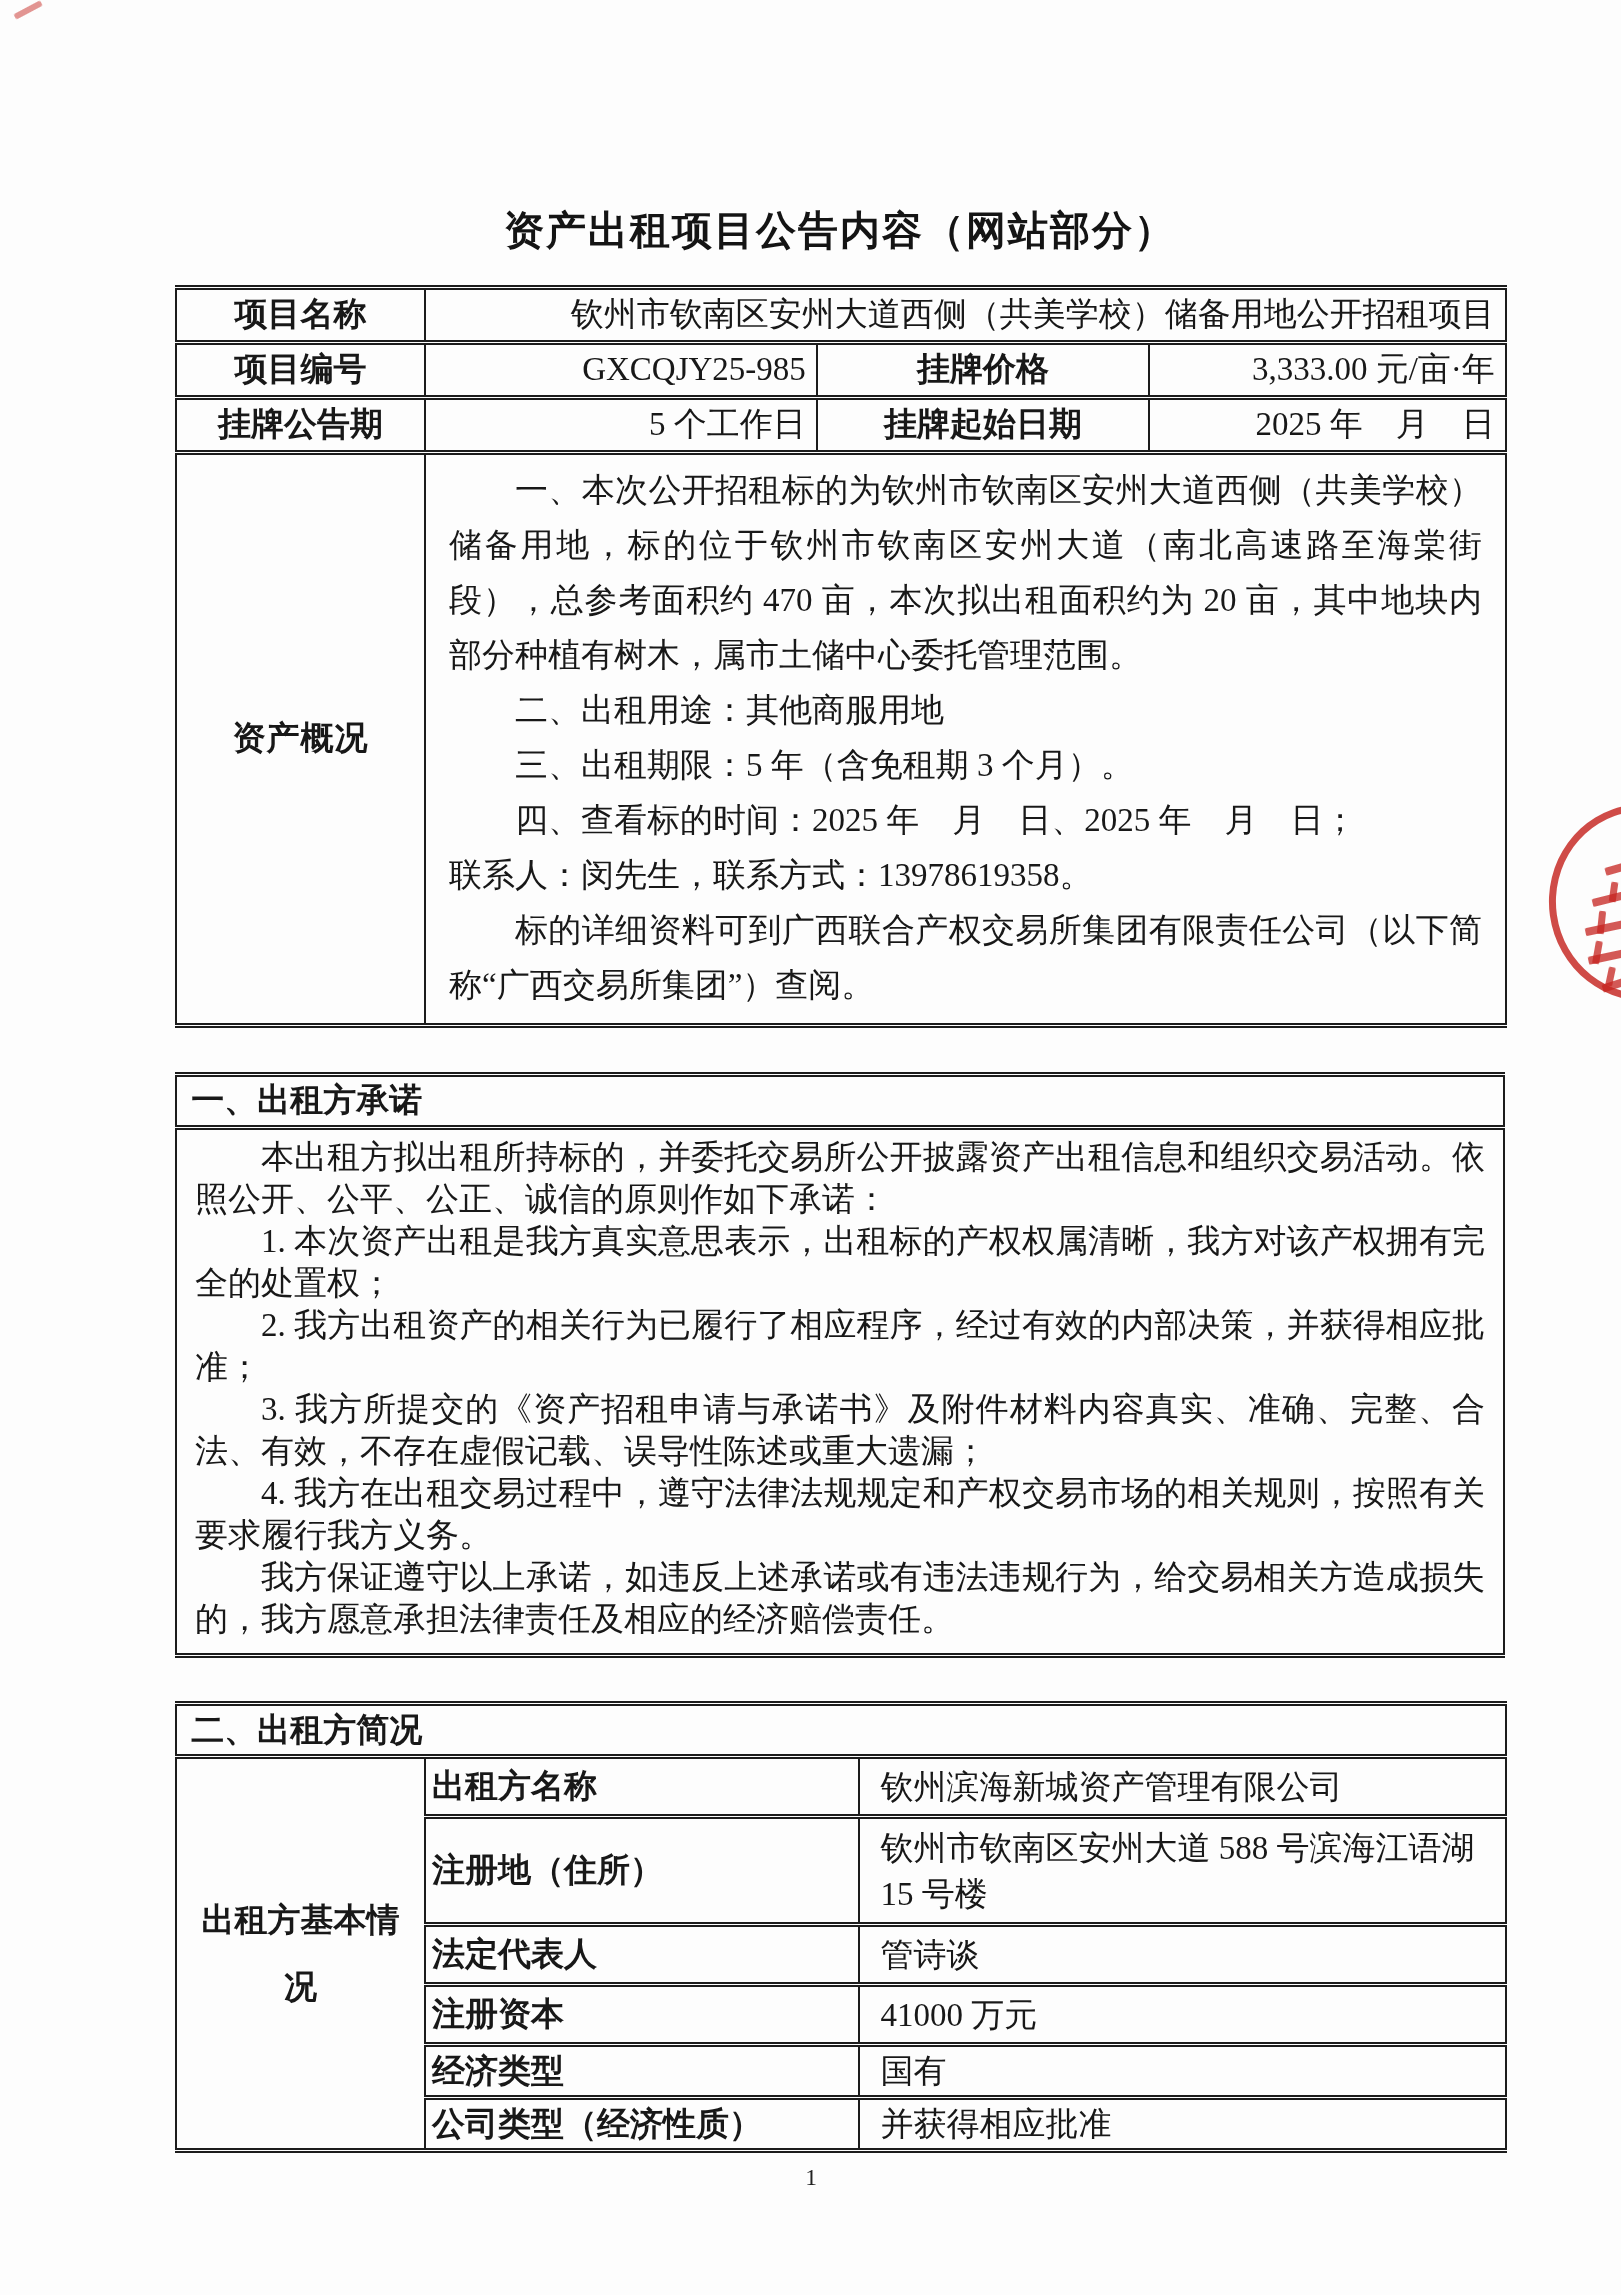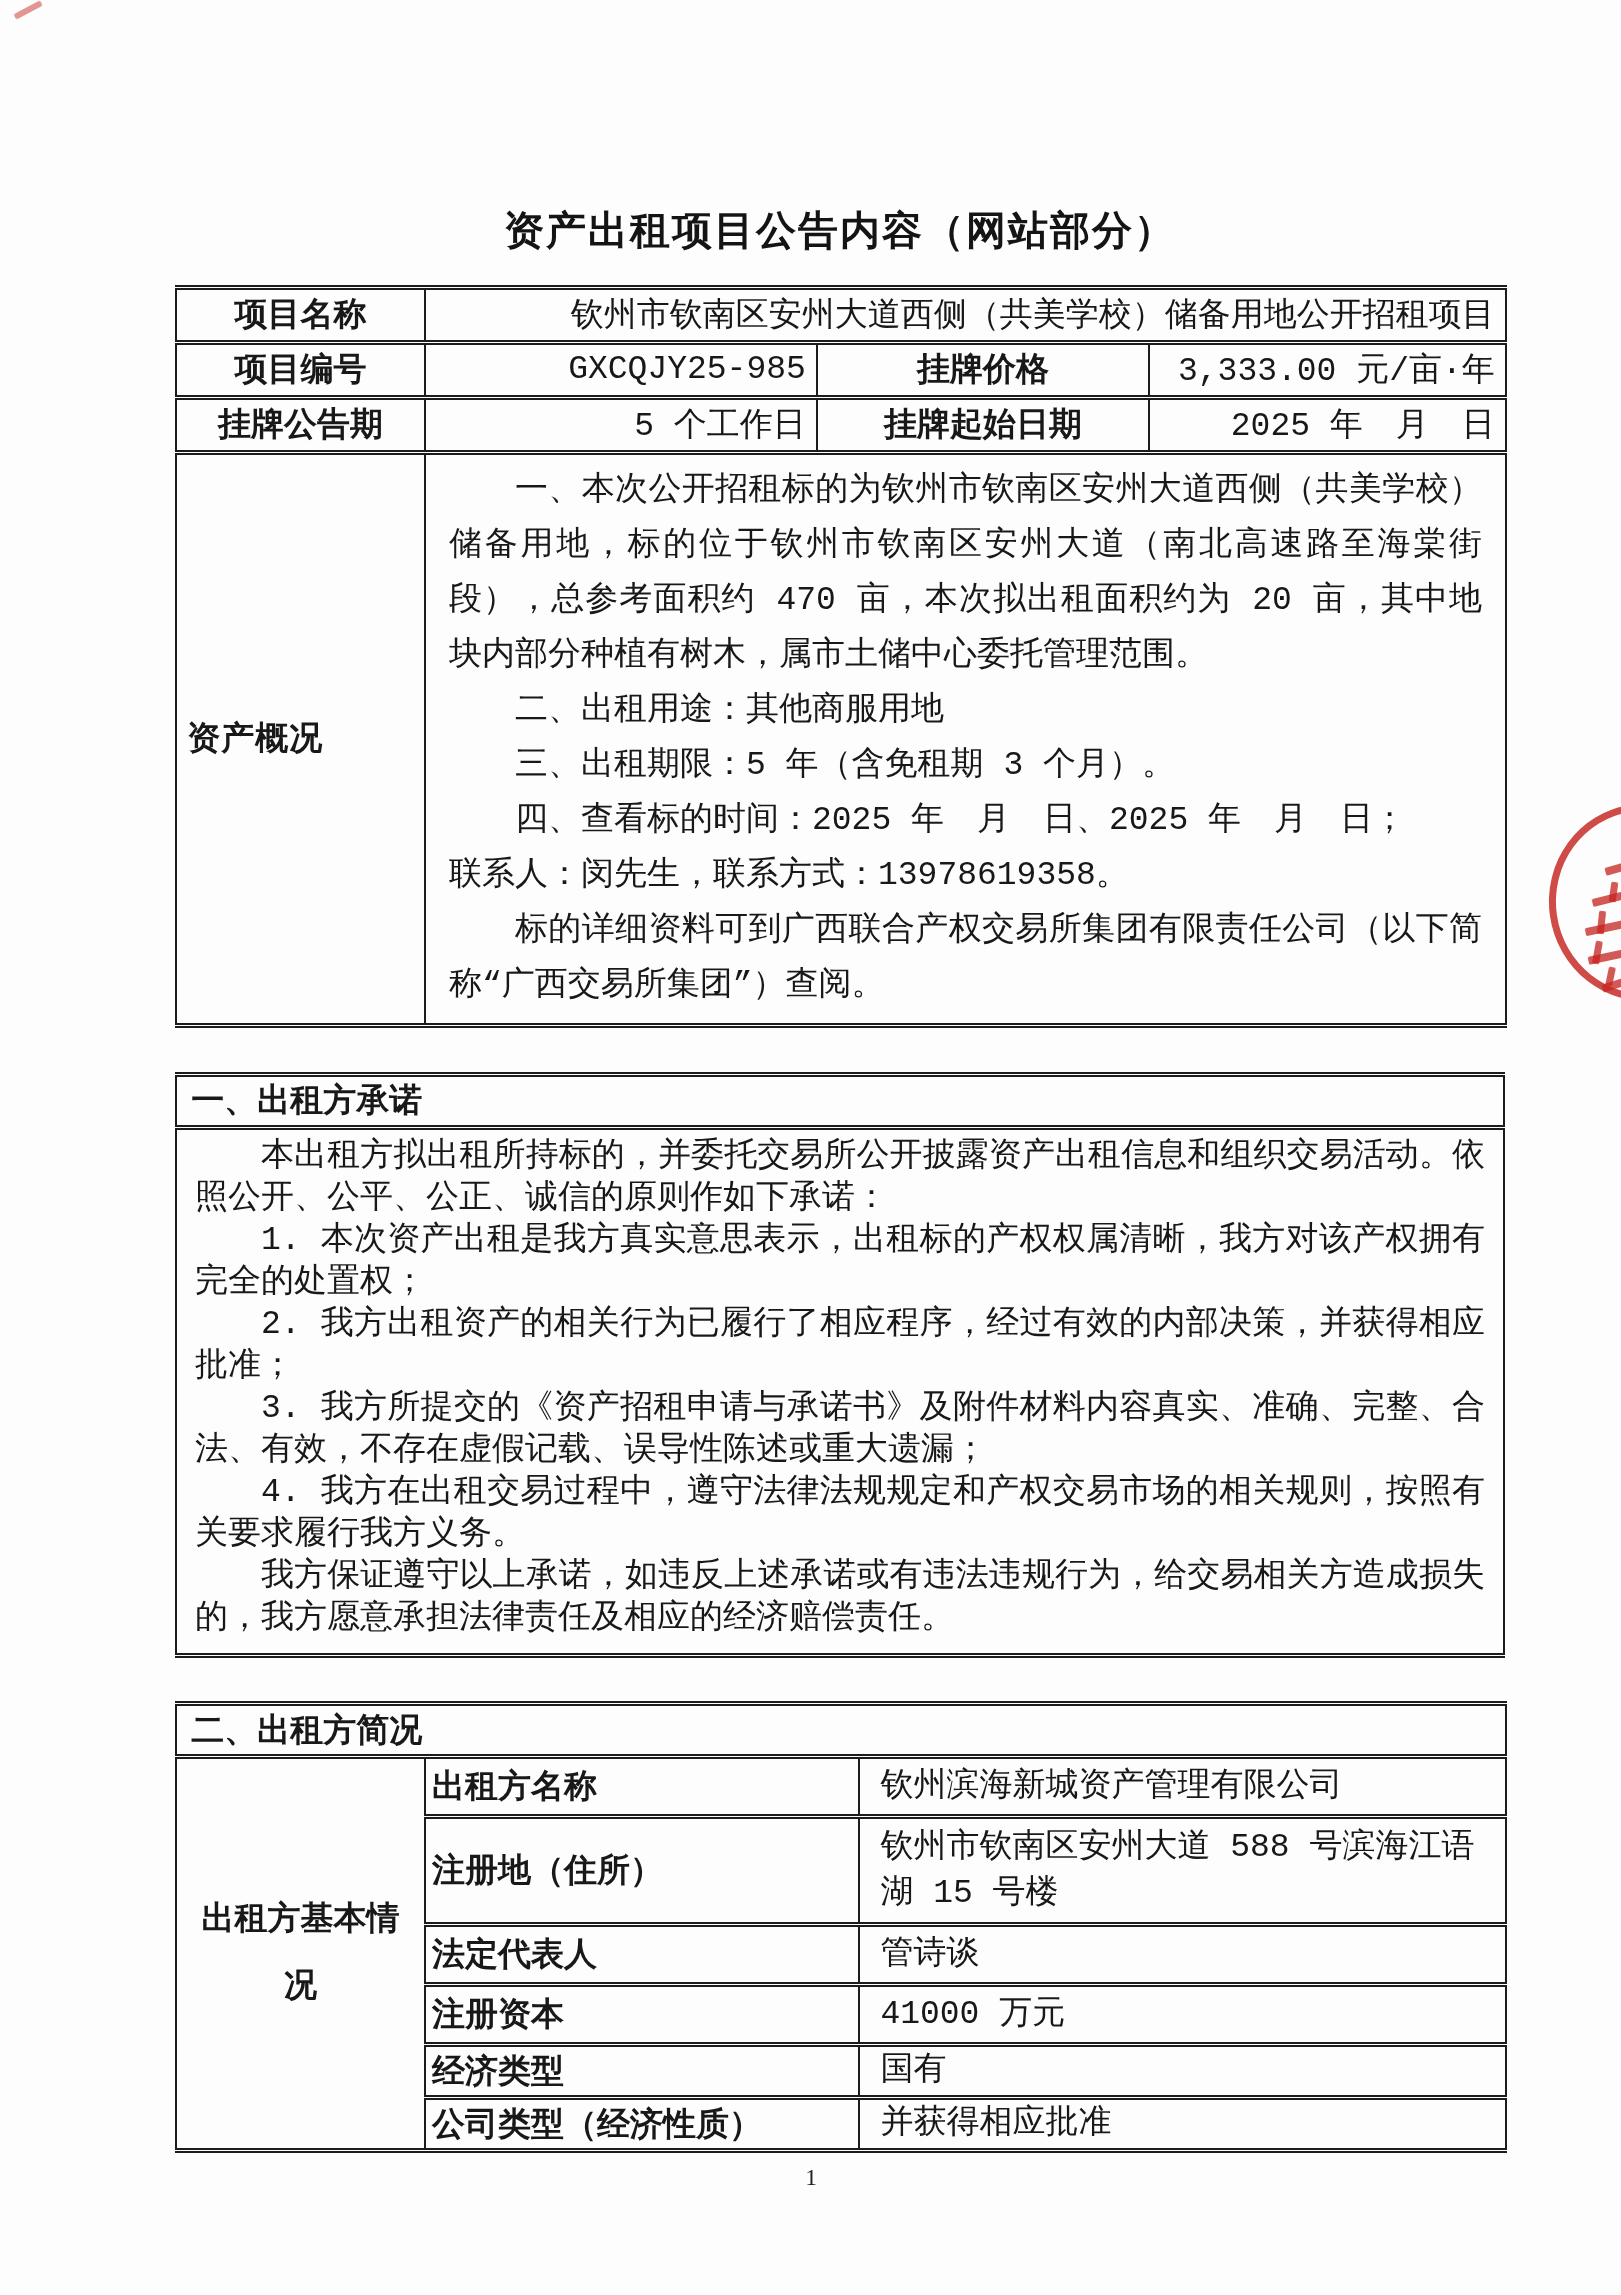--- a/index.html
+++ b/index.html
@@ -18,29 +18,29 @@
     margin: 0; padding-top: 203px;
     text-align: center;
     font-family: "Liberation Sans", "DejaVu Sans", sans-serif;
     font-weight: 700; font-size: 40px; letter-spacing: 2px;
     color: #141414;
   }
   table { border-collapse: collapse; width: 1330px; table-layout: fixed; }
   td {
     border-left: 2.6px solid #1c1c1c; border-right: 2.6px solid #1c1c1c;
     border-top: 5.6px double #1c1c1c; border-bottom: 5.6px double #1c1c1c;
-    padding: 0 10.2px; vertical-align: middle; font-family: Liberation Mono, monospace;
+    padding: 0 10.2px; vertical-align: middle;
   }
   .t1 { margin-top: 26.6px; }
   .t2 { margin-top: 44px; }
   .t3 { margin-top: 43px; }
   .h107 { height: 55px; }
   .lbl { font-weight: 700; text-align: center; }
   .val { text-align: right; }
-  .overview-lbl { font-weight: 700; letter-spacing: 1px; }
+  .overview-lbl { font-weight: 700; text-align: center; letter-spacing: 1px; }
   .overview-cell { padding: 8.2px 23px 10.2px 23px; }
   .overview-cell p { margin: 0; line-height: 55px; text-align: justify; }
   .ind { text-indent: 2em; }
   .sec-cell { font-weight: 700; padding: 0 14.3px; height: 53px; margin-left: 44px; }
   .promises-body { padding: 6.1px 18px 13.3px 18px; }
   .promises-body p { margin: 0; line-height: 42px; text-indent: 2em; text-align: justify; }
   .grp { font-weight: 700; text-align: center; padding: 0 23px; line-height: 67px; }
   .attr { font-weight: 700; text-align: left; padding: 0 6px; }
   .v { text-align: left; padding: 0 20.4px; line-height: 46px; }
   .rh { height: 60px; }

